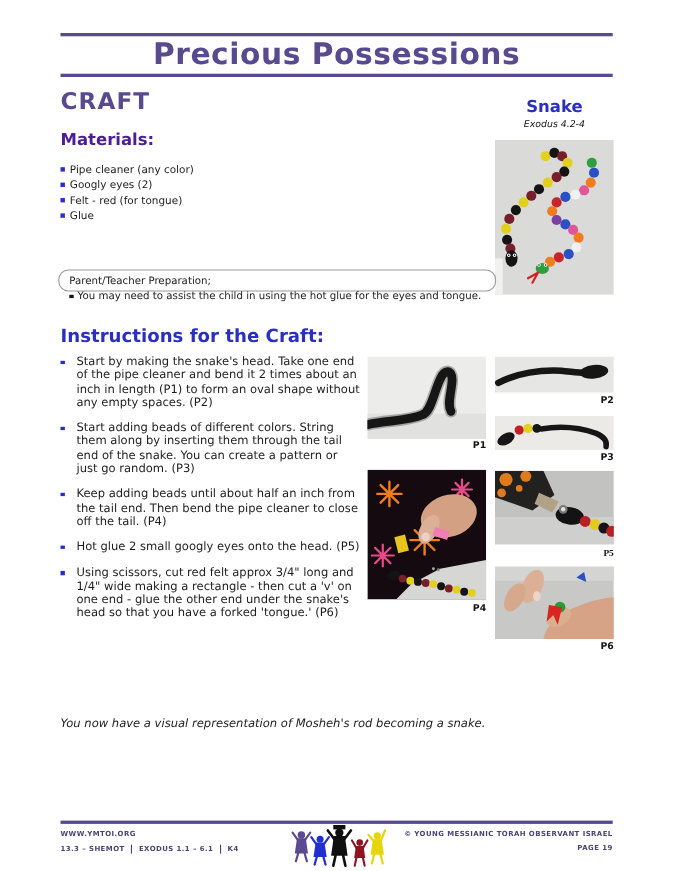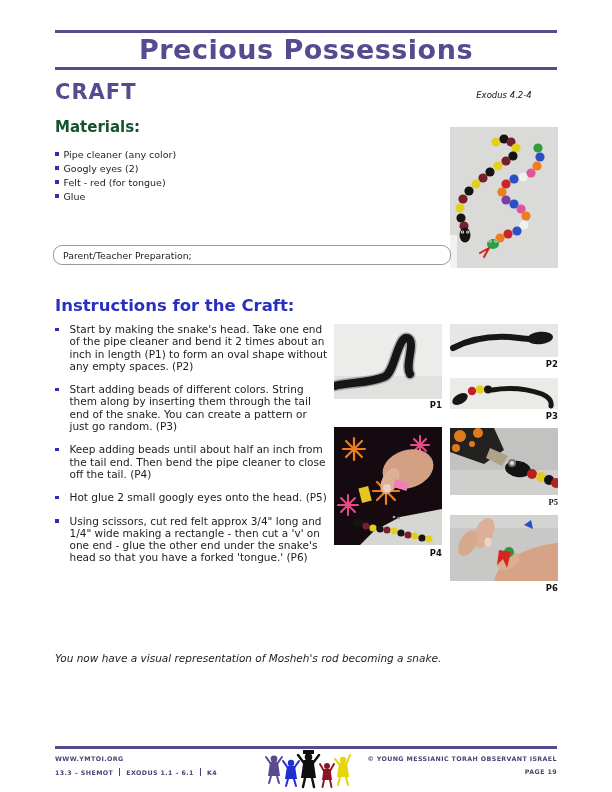--- a/index.html
+++ b/index.html
@@ -15,21 +15,21 @@
     position:absolute; left:55px; top:34px; width:502px; margin:0;
     text-align:center; font-size:27px; font-weight:bold; color:#584a8e; letter-spacing:0.5px;
   }
   .craft-h { position:absolute; left:55px; top:80px; margin:0; font-size:21px; font-weight:bold; color:#584a8e; letter-spacing:1px; }
   .snake-block { position:absolute; left:448px; top:88px; width:112px; text-align:center; }
   .snake-title { font-size:15px; font-weight:bold; color:#2b2fc0; }
   .snake-ref { font-size:8.5px; margin-top:2px; color:#141414;font-style:italic; }
   .photo { position:absolute; display:block; }
   .main-photo { left:450px; top:127px; width:108px; height:141px; }
 
-  .materials-h { position:absolute; left:55px; top:118px; margin:0; font-size:15px; font-weight:bold; color:#14532d; }
+  .materials-h { position:absolute; left:55px; top:118px; margin:0; font-size:15px; font-weight:bold; color:#4c1d95; }
   .materials-list { position:absolute; left:55px; top:147px; }
   .mat-row { display:flex; align-items:center; height:14px; font-size:9.5px; }
   .sq-bullet { width:3.5px; height:3.5px; background:#2b2fc0; margin-right:5px; flex:none; }
   .sq-bullet-dark { width:3.5px; height:3.5px; background:#141414; margin-right:4px; flex:none; margin-top:3.5px; }
 
   .prep-box {
     position:absolute; left:53px; top:245px; width:398px; height:20px; box-sizing:border-box;
     border:1.2px solid #999; border-radius:9px; padding:4px 9px; font-size:9.3px;
   }
   .prep-heading { margin-bottom:3px; }
@@ -65,20 +65,21 @@
 
 <div class="page">
 
   <div class="rule rule-top"></div>
   <h1 class="title">Precious Possessions</h1>
   <div class="rule rule-bottom"></div>
 
   <h2 class="craft-h">CRAFT</h2>
 
   <div class="snake-block">
+    <div class="snake-title">Snake</div>
     <div class="snake-ref">Exodus 4.2-4</div>
   </div>
 
   <svg class="photo main-photo" viewBox="0 0 108 141">
     <rect width="108" height="141" fill="#dadad8"></rect>
     <rect x="0" y="108" width="7" height="33" fill="#f1f1ef"></rect>
     <g>
       <circle cx="46" cy="15" r="4.6" fill="#e3cf1d"></circle>
         <circle cx="54" cy="12" r="4.6" fill="#141414"></circle>
       <circle cx="61" cy="15" r="4.6" fill="#77202c"></circle>
@@ -142,20 +143,24 @@
         <span>Felt - red (for tongue)</span>
       </div>
     <div class="mat-row">
         <span class="sq-bullet"></span>
         <span>Glue</span>
       </div>
   </div>
 
   <div class="prep-box">
     <div class="prep-heading">Parent/Teacher Preparation;</div>
+    <div class="prep-row">
+      <span class="sq-bullet-dark"></span>
+      <span>You may need to assist the child in using the hot glue for the eyes and tongue.</span>
+    </div>
   </div>
 
   <h3 class="instr-h">Instructions for the Craft:</h3>
 
   <div class="steps">
     <div class="step">
         <span class="sq-bullet"></span>
         <span class="step-text">Start by making the snake's head. Take one end of the pipe cleaner and bend it 2 times about an inch in length (P1) to form an oval shape without any empty spaces. (P2)</span>
       </div>
     <div class="step">

